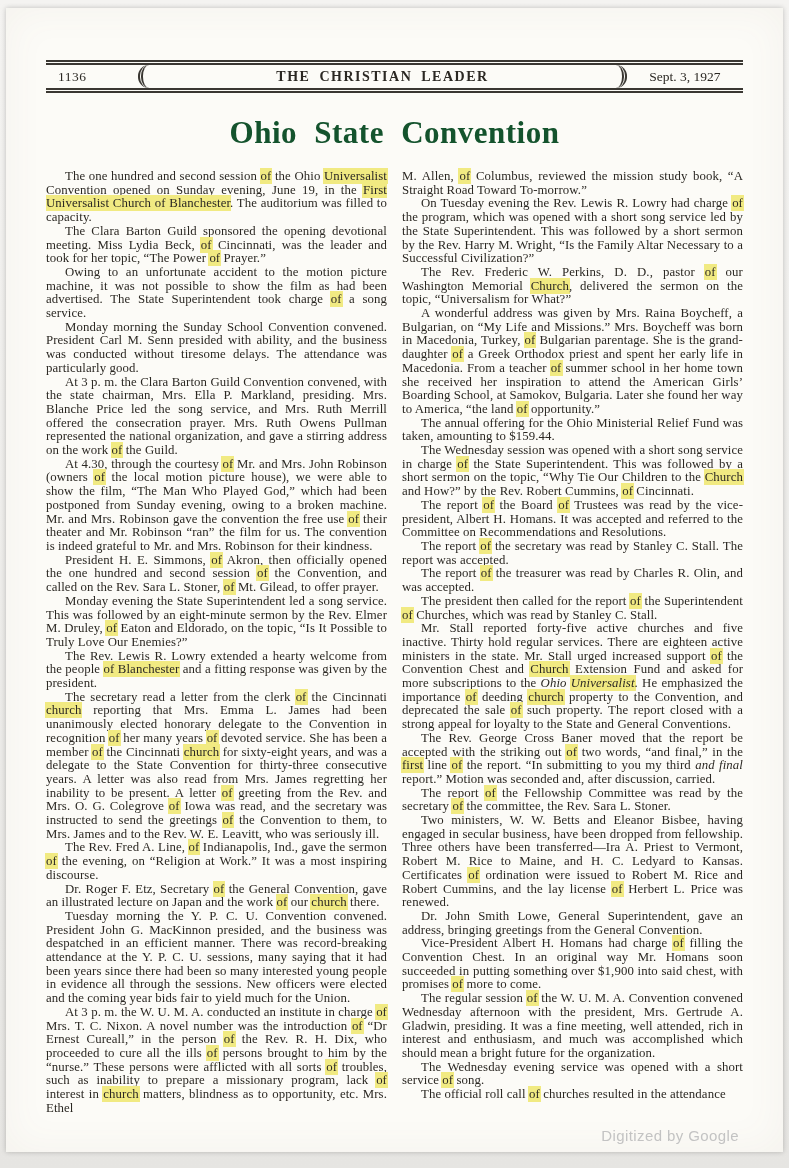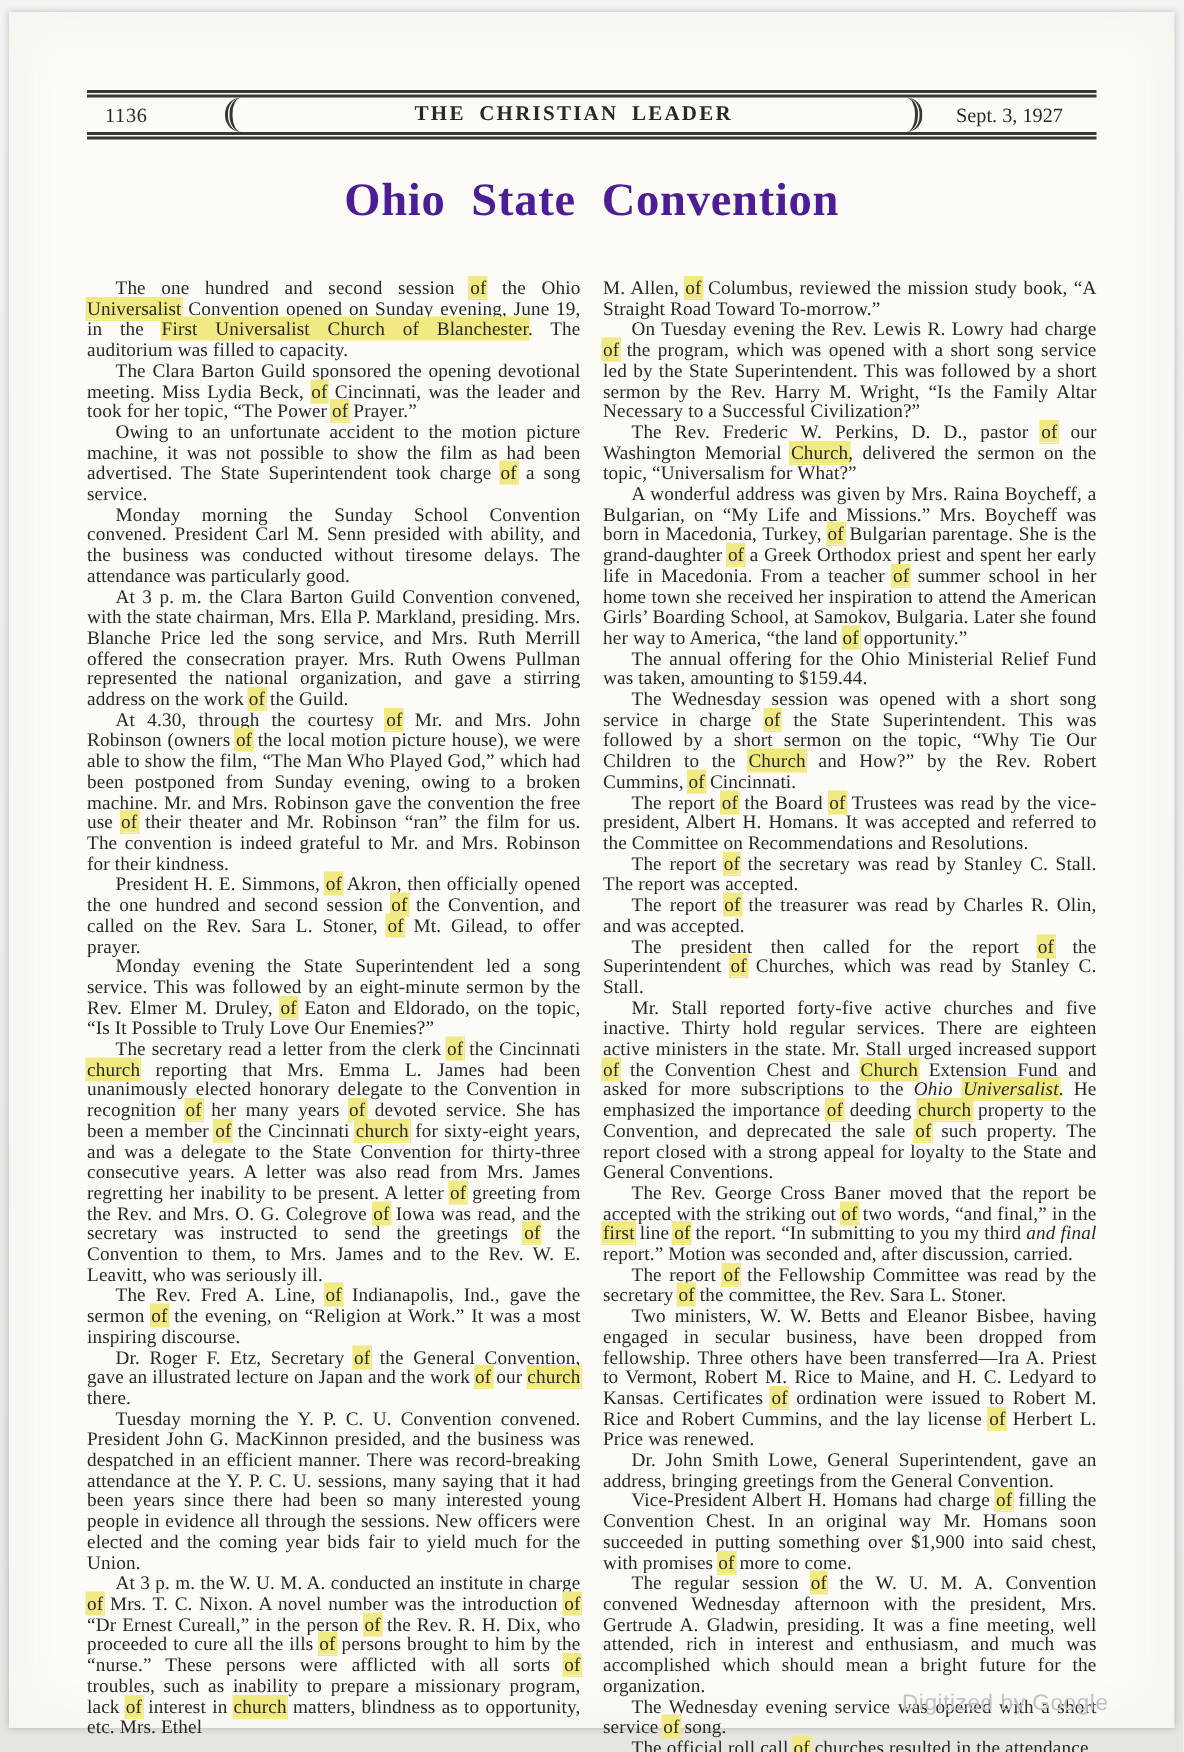--- a/index.html
+++ b/index.html
@@ -11,21 +11,21 @@
     --wm:#c3c3c3;
   }
   *{margin:0;padding:0;box-sizing:border-box;}
   html,body{width:789px;height:1168px;overflow:hidden;}
   body{background:var(--outer);font-family:"Liberation Serif",serif;}
   .stage{position:relative;width:789px;height:1168px;background:linear-gradient(#f4f3f1,#e6e5e2);}
   .page{
     position:absolute;left:6px;right:6px;top:8px;bottom:16px;
     background:var(--page);
     box-shadow:0 0 5px rgba(0,0,0,.22), inset 0 0 40px rgba(120,110,90,.06);
-    padding:0 52px;
+    padding:0 40px;
   }
   
   .masthead{
     margin-top:52px;
     display:flex;align-items:stretch;
     border-top:5px double var(--rule);
     border-bottom:5px double var(--rule);
     height:33px;
     color:var(--ink);
   }
@@ -37,27 +37,27 @@
     border-right:5px double var(--rule);
     font-weight:bold;font-size:14px;letter-spacing:1.5px;word-spacing:4px;border-radius:11px;
   }
   .cell.date{width:116px;justify-content:center;font-size:13.5px;}
   
   .title{
     margin-top:22px;
     text-align:center;
     font-size:31px;
     font-weight:bold;
-    color:#4c1d95;
+    color:#14532d;
     letter-spacing:.5px;
     word-spacing:9px;
   }
   
   .cols{
-    margin-top:35px;
+    margin-top:19px;
     display:flex;
     gap:15px;
     color:var(--ink);
   }
   .col{width:347px;text-align:justify;font-size:12.8px;line-height:13.7px;letter-spacing:.1px;}
   .para{text-indent:19px;}
   .para.noind{text-indent:0;}
   .hl{background:var(--hl);box-shadow:0 0 0 1px var(--hl);}
   .it{font-style:italic;}
   
@@ -84,20 +84,21 @@
     <div class="cols">
       <div class="col" id="col-left">
           <p class="para"><span>The one hundred and second session </span><span class="hl">of</span><span> the Ohio </span><span class="hl">Universalist</span><span> Convention opened on Sunday evening, June 19, in the </span><span class="hl">First Universalist Church of Blanchester</span><span>.  The auditorium was filled to capacity.</span></p>
           <p class="para"><span>The Clara Barton Guild sponsored the opening devotional meeting.  Miss Lydia Beck, </span><span class="hl">of</span><span> Cincinnati, was the leader and took for her topic, “The Power </span><span class="hl">of</span><span> Prayer.”</span></p>
           <p class="para"><span>Owing to an unfortunate accident to the motion picture machine, it was not possible to show the film as had been advertised.  The State Superintendent took charge </span><span class="hl">of</span><span> a song service.</span></p>
           <p class="para"><span>Monday morning the Sunday School Convention convened. President Carl M. Senn presided with ability, and the business was conducted without tiresome delays.  The attendance was particularly good.</span></p>
           <p class="para"><span>At 3 p. m. the Clara Barton Guild Convention convened, with the state chairman, Mrs. Ella P. Markland, presiding.  Mrs. Blanche Price led the song service, and Mrs. Ruth Merrill offered the consecration prayer.  Mrs. Ruth Owens Pullman represented the national organization, and gave a stirring address on the work </span><span class="hl">of</span><span> the Guild.</span></p>
           <p class="para"><span>At 4.30, through the courtesy </span><span class="hl">of</span><span> Mr. and Mrs. John Robinson (owners </span><span class="hl">of</span><span> the local motion picture house), we were able to show the film, “The Man Who Played God,” which had been postponed from Sunday evening, owing to a broken machine. Mr. and Mrs. Robinson gave the convention the free use </span><span class="hl">of</span><span> their theater and Mr. Robinson “ran” the film for us.  The convention is indeed grateful to Mr. and Mrs. Robinson for their kindness.</span></p>
           <p class="para"><span>President H. E. Simmons, </span><span class="hl">of</span><span> Akron, then officially opened the one hundred and second session </span><span class="hl">of</span><span> the Convention, and called on the Rev. Sara L. Stoner, </span><span class="hl">of</span><span> Mt. Gilead, to offer prayer.</span></p>
           <p class="para"><span>Monday evening the State Superintendent led a song service. This was followed by an eight-minute sermon by the Rev. Elmer M. Druley, </span><span class="hl">of</span><span> Eaton and Eldorado, on the topic, “Is It Possible to Truly Love Our Enemies?”</span></p>
+          <p class="para"><span>The Rev. Lewis R. Lowry extended a hearty welcome from the people </span><span class="hl">of Blanchester</span><span> and a fitting response was given by the president.</span></p>
           <p class="para"><span>The secretary read a letter from the clerk </span><span class="hl">of</span><span> the Cincinnati </span><span class="hl">church</span><span> reporting that Mrs. Emma L. James had been unanimously elected honorary delegate to the Convention in recognition </span><span class="hl">of</span><span> her many years </span><span class="hl">of</span><span> devoted service.  She has been a member </span><span class="hl">of</span><span> the Cincinnati </span><span class="hl">church</span><span> for sixty-eight years, and was a delegate to the State Convention for thirty-three consecutive years.  A letter was also read from Mrs. James regretting her inability to be present.  A letter </span><span class="hl">of</span><span> greeting from the Rev. and Mrs. O. G. Colegrove </span><span class="hl">of</span><span> Iowa was read, and the secretary was instructed to send the greetings </span><span class="hl">of</span><span> the Convention to them, to Mrs. James and to the Rev. W. E. Leavitt, who was seriously ill.</span></p>
           <p class="para"><span>The Rev. Fred A. Line, </span><span class="hl">of</span><span> Indianapolis, Ind., gave the sermon </span><span class="hl">of</span><span> the evening, on “Religion at Work.”  It was a most inspiring discourse.</span></p>
           <p class="para"><span>Dr. Roger F. Etz, Secretary </span><span class="hl">of</span><span> the General Convention, gave an illustrated lecture on Japan and the work </span><span class="hl">of</span><span> our </span><span class="hl">church</span><span> there.</span></p>
           <p class="para"><span>Tuesday morning the Y. P. C. U. Convention convened. President John G. MacKinnon presided, and the business was despatched in an efficient manner.  There was record-breaking attendance at the Y. P. C. U. sessions, many saying that it had been years since there had been so many interested young people in evidence all through the sessions.  New officers were elected and the coming year bids fair to yield much for the Union.</span></p>
           <p class="para"><span>At 3 p. m. the W. U. M. A. conducted an institute in charge </span><span class="hl">of</span><span> Mrs. T. C. Nixon.  A novel number was the introduction </span><span class="hl">of</span><span> “Dr Ernest Cureall,” in the person </span><span class="hl">of</span><span> the Rev. R. H. Dix, who proceeded to cure all the ills </span><span class="hl">of</span><span> persons brought to him by the “nurse.”  These persons were afflicted with all sorts </span><span class="hl">of</span><span> troubles, such as inability to prepare a missionary program, lack </span><span class="hl">of</span><span> interest in </span><span class="hl">church</span><span> matters, blindness as to opportunity, etc.  Mrs. Ethel</span></p>
         </div>
       <div class="col" id="col-right">
           <p class="para noind"><span>M. Allen, </span><span class="hl">of</span><span> Columbus, reviewed the mission study book, “A Straight Road Toward To-morrow.”</span></p>
           <p class="para"><span>On Tuesday evening the Rev. Lewis R. Lowry had charge </span><span class="hl">of</span><span> the program, which was opened with a short song service led by the State Superintendent.  This was followed by a short sermon by the Rev. Harry M. Wright, “Is the Family Altar Necessary to a Successful Civilization?”</span></p>
           <p class="para"><span>The Rev. Frederic W. Perkins, D. D., pastor </span><span class="hl">of</span><span> our Washington Memorial </span><span class="hl">Church</span><span>, delivered the sermon on the topic, “Universalism for What?”</span></p>

